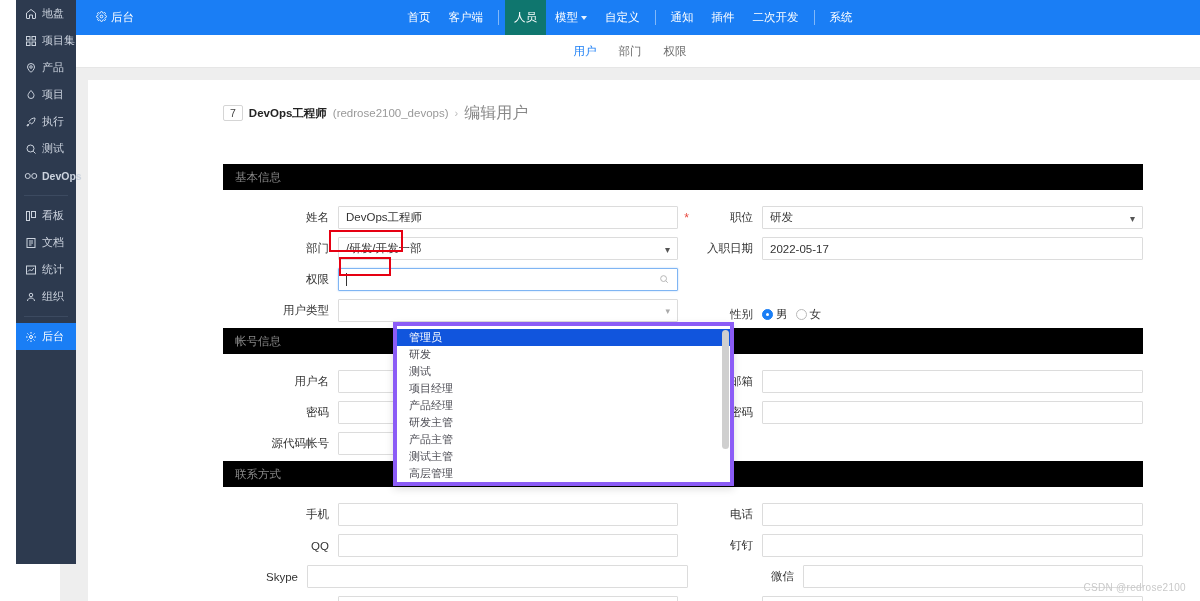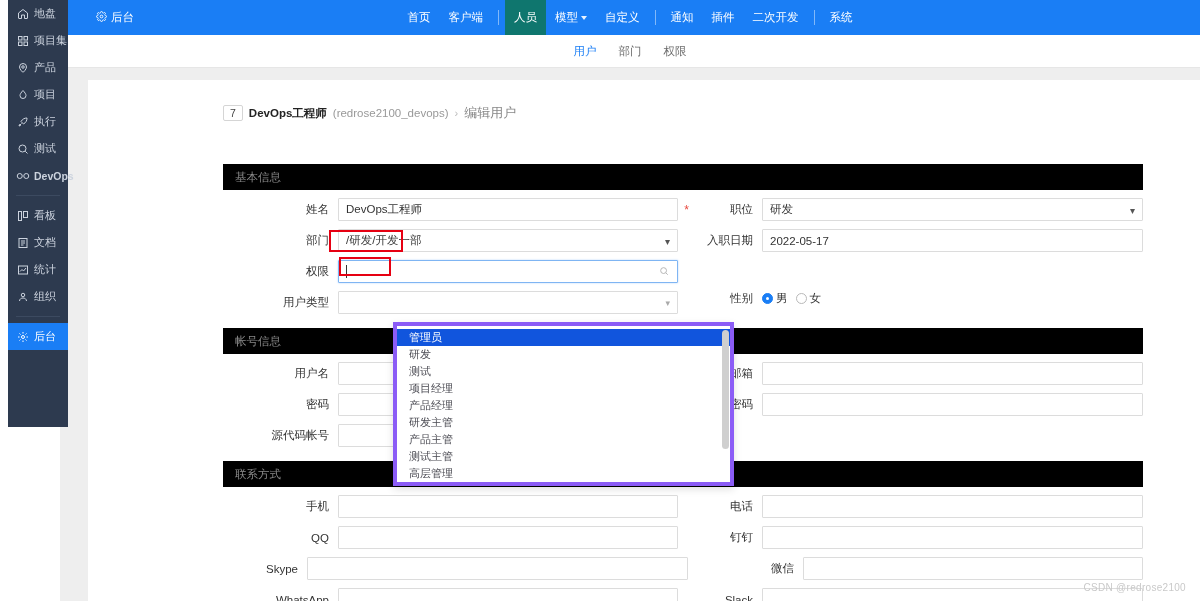--- a/index.html
+++ b/index.html
@@ -4,22 +4,22 @@
 <style>
   * { box-sizing: border-box; margin: 0; padding: 0; }
   html, body {
     width: 1200px; height: 601px;
     overflow: hidden;
     font-family: "Liberation Sans", "DejaVu Sans", sans-serif;
     background: #ffffff;
   }
   
   #sidebar {
-    position: absolute; left: 8px; top: 0;
-    width: 60px; height: 427px;
+    position: absolute; left: 16px; top: 0;
+    width: 60px; height: 564px;
     background: #2d3a4f;
     color: #c8ced9;
     z-index: 30;
   }
   .side-item {
     height: 27px;
     display: flex; align-items: center;
     padding-left: 8px;
     font-size: 11px;
     color: #ccd3de;
@@ -125,36 +125,36 @@
     border: 1px solid #d5d5d5;
     color: #444;
     font-size: 10.5px;
     padding: 1px 6px;
     border-radius: 2px;
     background: #fff;
   }
   #crumb-title { font-weight: bold; color: #222; font-size: 11.5px; }
   #crumb-account { color: #999; font-size: 11.5px; }
   .crumb-sep { color: #bbb; font-size: 11px; }
-  #crumb-action { color: #888; font-size: 13px; }
+  #crumb-action { color: #888; font-size: 16px; }
 
   
   .sect {
     background: #000000;
     height: 26px;
     display: flex; align-items: center;
     padding-left: 12px;
     font-size: 11.5px;
     color: #8a8a8a;
     margin-bottom: 2px;
   }
   
   .rows { padding: 6px 0 6px 0; }
   .row {
-    display: flex; align-items: flex-start;
+    display: flex; align-items: flex-end;
     height: 31px;
     position: relative;
   }
   .col {
     display: flex; align-items: center;
     position: relative;
   }
   .col.left { width: 455px; }
   .col.right { width: 455px; margin-left: 10px; }
   .lbl {

